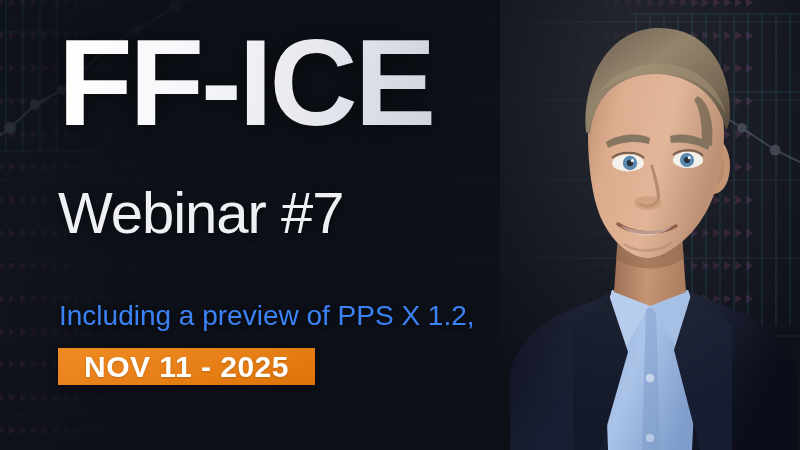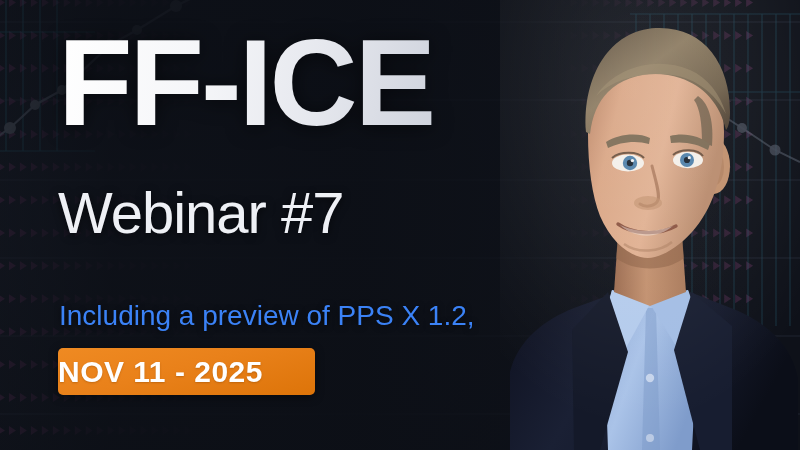--- a/index.html
+++ b/index.html
@@ -101,26 +101,27 @@
     color:#3b82f6;
     white-space:nowrap;
     text-shadow:0 1px 6px rgba(0,0,0,0.6);
     margin-top:30px;
   }
   .desc span { display:block; }
 
   .date-badge {
     position:absolute;
     left:0; top:348px;
-    width:257px; height:47px;
-    border-radius:5px;
+    width:257px; height:37px;
+    border-radius:0;
     background:linear-gradient(165deg,#ef8a22 0%,#e9811a 45%,#dd7409 100%);
     box-shadow:0 2px 10px rgba(0,0,0,0.45);
     display:flex;
     align-items:center;
+    justify-content:center;
   }
   .date-badge-label {
     font-size:30px;
     font-weight:bold;
     letter-spacing:0.5px;
     color:#ffffff;
     text-shadow:0 1px 2px rgba(120,60,0,0.35);
     white-space:nowrap;
   }
 </style>

